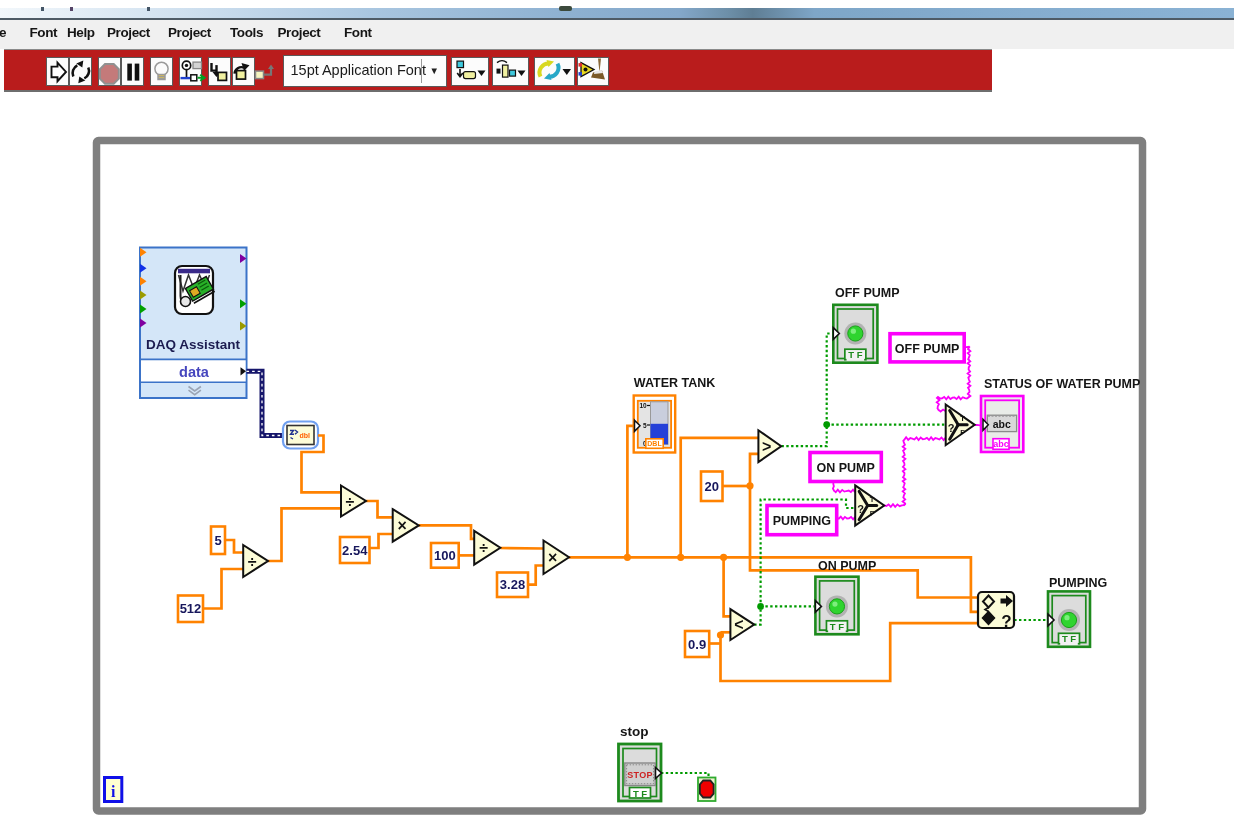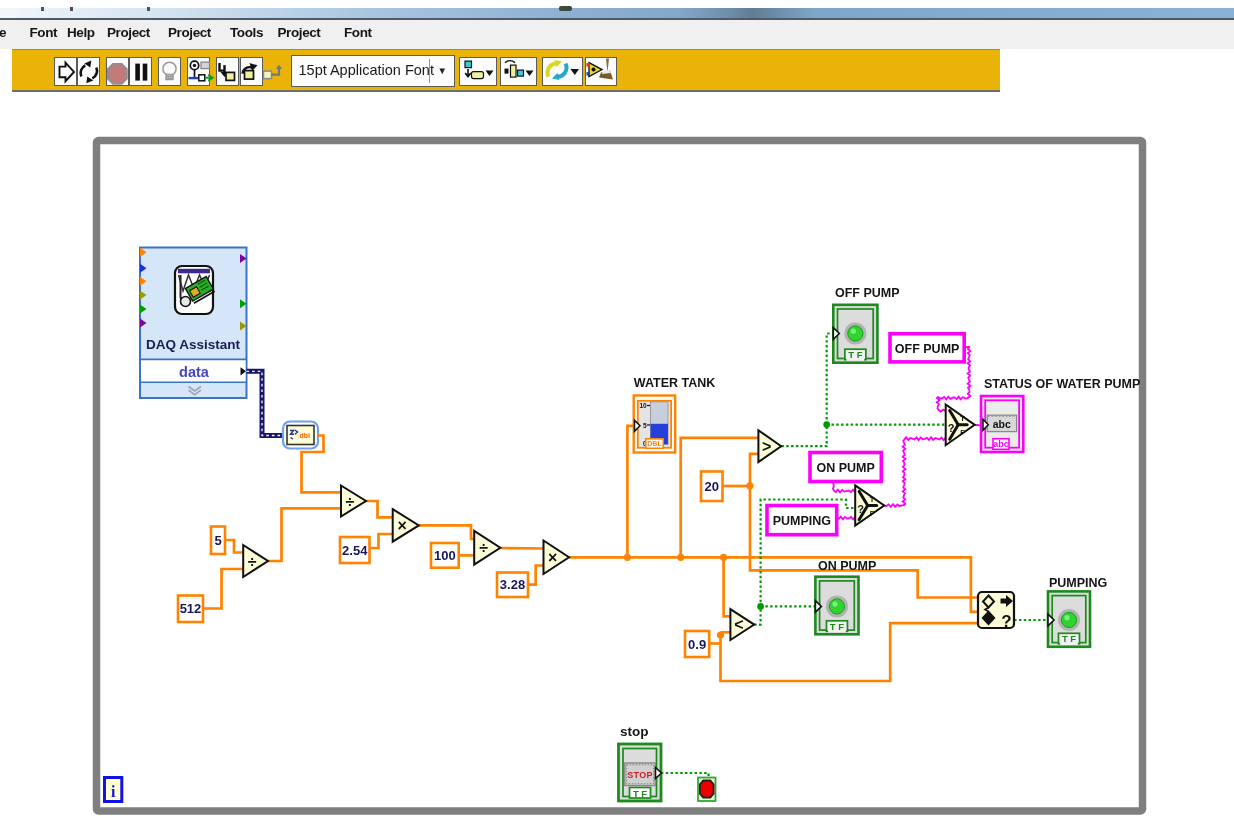--- a/index.html
+++ b/index.html
@@ -2,21 +2,21 @@
 <html><head><meta charset="utf-8"><style>
   html,body{margin:0;padding:0;width:1234px;height:829px;background:#fff;overflow:hidden;
     font-family:"Liberation Sans",sans-serif;}
   .titlebar{position:absolute;left:0;top:0;width:1234px;height:19px;background:#fff;}
   .tstrip{position:absolute;left:0;top:8px;width:1234px;height:10.5px;
     background:linear-gradient(to right,#f2f7fb 0%,#cfe0ef 15%,#a9c6e0 30%,#8fb2d2 45%,#84a8ca 55%,
       #6d8fa8 59%,#5f7e94 61%,#7ea6c8 66%,#84acce 80%,#8ab2d4 100%);}
   .tline{position:absolute;left:0;top:17.5px;width:1234px;height:2.4px;background:#4e5b66;}
   .menubar{position:absolute;left:0;top:19.9px;width:1234px;height:29.5px;background:#f0f0f0;}
   .menubar span{position:absolute;top:5.5px;font-size:13.5px;font-weight:700;letter-spacing:-0.4px;color:#151515;}
-  .toolbar{position:absolute;left:12px;top:49.4px;width:988px;height:42.6px;background:#eab308;
+  .toolbar{position:absolute;left:4px;top:49.4px;width:988px;height:42.6px;background:#b91c1c;
     border-top:1.6px solid #8a8a8a;border-bottom:2.6px solid #6e6e6e;box-sizing:border-box;}
   .tbtn{position:absolute;top:6.3px;height:29.5px;background:#fcfcfc;
     border:1.4px solid #5a5a5a;box-sizing:border-box;}
   .diagram{position:absolute;left:0;top:92px;width:1234px;height:737px;background:#fff;}
 </style></head>
 <body>
 <div class="titlebar">
   <div class="tstrip"></div>
   <span style="position:absolute;left:41px;top:7px;width:2.5px;height:3.5px;background:#456;"></span>
   <span style="position:absolute;left:70px;top:7px;width:2.5px;height:3.5px;background:#546;"></span>

